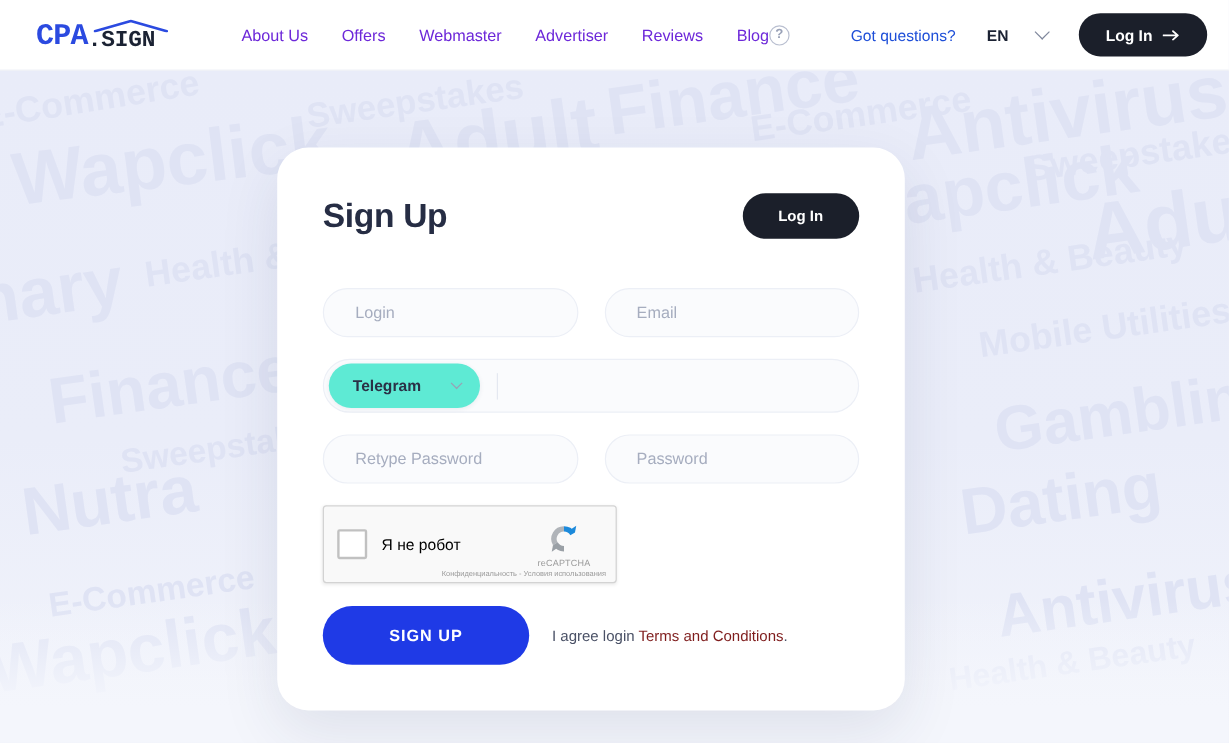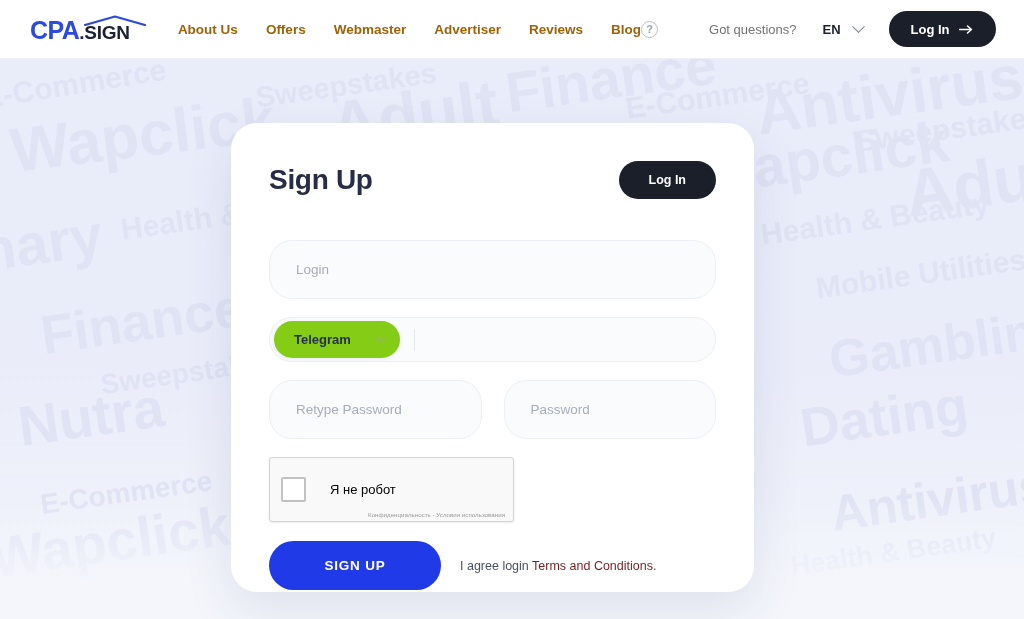--- a/index.html
+++ b/index.html
@@ -21,23 +21,24 @@
     background: #ffffff;
     display: flex;
     align-items: center;
     padding: 0 35px 0 30px;
     border-bottom: 1px solid #eceef5;
   }
 
   .logo {
     display: flex;
     align-items: flex-end;
-    margin-right: 48px;
+    margin-right: 72px;
     letter-spacing: -0.6px;
     user-select: none;
+    font-family: Liberation Mono, monospace;
   }
   .logo-cpa {
     font-size: 25px;
     font-weight: bold;
     color: #2b4ae0;
     line-height: 1;
   }
   .logo-house-wrap {
     position: relative;
     display: inline-block;
@@ -58,22 +59,22 @@
     height: 11px;
   }
 
   .nav {
     display: flex;
     align-items: center;
     gap: 28px;
   }
   .nav-item {
     font-size: 13.5px;
-    color: #a16207;
-    font-weight: 700;
+    color: #6d28d9;
+    font-weight: 400;
     text-decoration: none;
     cursor: pointer;
     white-space: nowrap;
   }
 
   .header-right {
     margin-left: auto;
     display: flex;
     align-items: center;
     gap: 0;
@@ -91,29 +92,29 @@
     border: 1.3px solid #b9bfd0;
     color: #9aa2b8;
     font-size: 11px;
     line-height: 14px;
     text-align: center;
     font-weight: bold;
     display: inline-block;
   }
   .questions-label {
     font-size: 13px;
-    color: #737373;
+    color: #1d4ed8;
     white-space: nowrap;
     margin-left: 44px;
   }
 
   .lang {
     display: flex;
     align-items: center;
-    gap: 13px;
+    gap: 24px;
     cursor: pointer;
     margin-right: 26px;
   }
   .lang-label {
     font-size: 13px;
     font-weight: bold;
     color: #1b2233;
   }
   .chev {
     width: 9px; height: 9px;
@@ -204,21 +205,21 @@
     cursor: pointer;
   }
 
   .row {
     display: flex;
     gap: 22px;
     margin-bottom: 18px;
   }
   .field {
     flex: 1;
-    height: 59px;
+    height: 41px;
     background: #fafbfd;
     border: 1px solid #eceff6;
     border-radius: 23px;
     display: flex;
     align-items: center;
     padding: 0 26px;
     font-size: 13.5px;
     color: #a6adbf;
     cursor: text;
     font-family: "Liberation Sans", sans-serif;
@@ -231,21 +232,21 @@
     height: 45px;
     background: #fafbfd;
     border: 1px solid #eceff6;
     border-radius: 23px;
     margin-bottom: 18px;
     padding: 0 4px 0 4px;
     position: relative;
   }
   .tg-select {
     height: 37px;
-    background: #84cc16;
+    background: #5eead4;
     border-radius: 19px;
     box-shadow: 0 1px 4px rgba(40,50,90,0.08);
     display: flex;
     align-items: center;
     gap: 26px;
     padding: 0 16px 0 20px;
     cursor: pointer;
     min-width: 118px;
     justify-content: space-between;
   }
@@ -293,21 +294,21 @@
     width: 25px; height: 25px;
     background: #fff;
     border: 2px solid #c1c1c1;
     border-radius: 2px;
     cursor: pointer;
     flex: none;
   }
   .rc-label {
     font-size: 13px;
     color: #000;
-    margin-left: 24px;
+    margin-left: 12px;
     font-family: "Liberation Sans", sans-serif;
   }
   .rc-right {
     margin-left: auto;
     text-align: center;
     width: 64px;
   }
   .rc-logo { width: 30px; height: 30px; display: block; margin: 0 auto 1px auto; }
   .rc-brand {
     font-size: 7.5px;
@@ -427,38 +428,49 @@
 
 <div class="card">
 
   <div class="card-head">
     <div class="title">Sign Up</div>
     <button class="card-login-btn">Log In</button>
   </div>
 
   <div class="row">
     <div class="field placeholder">Login</div>
+    <div class="field placeholder">Email</div>
   </div>
 
   <div class="tg-row">
     <div class="tg-select">
       <span class="tg-select-label">Telegram</span>
       <span class="chev-sm"></span>
     </div>
     <div class="tg-divider"></div>
   </div>
 
   <div class="row">
     <div class="field placeholder">Retype Password</div>
     <div class="field placeholder">Password</div>
   </div>
 
   <div class="recaptcha">
     <div class="rc-box"></div>
     <div class="rc-label">Я не робот</div>
+    <div class="rc-right">
+      <svg class="rc-logo" viewBox="0 0 40 40">
+        <path d="M20 6 a14 14 0 0 1 12.2 7.1 l-5.2 3 A8 8 0 0 0 20 12 z" fill="#1c8adb"></path>
+        <path d="M32.2 13.1 L33.6 5.6 L26.2 10.6 z" fill="#1c8adb"></path>
+        <path d="M20 34 a14 14 0 0 1 -12.2 -7.1 l5.2 -3 A8 8 0 0 0 20 28 z" fill="#9aa0a6"></path>
+        <path d="M7.8 26.9 L6.4 34.4 L13.8 29.4 z" fill="#9aa0a6"></path>
+        <path d="M20 6 a14 14 0 0 0 -12.2 21.1 l5.2 -3 A8 8 0 0 1 20 12 z" fill="#b0b4b9"></path>
+      </svg>
+      <div class="rc-brand">reCAPTCHA</div>
+    </div>
     <div class="rc-terms">Конфиденциальность - Условия использования</div>
   </div>
 
   <div class="submit-row">
     <button class="signup-btn">SIGN UP</button>
     <div class="agree">
       <span>I agree login </span><a>Terms and Conditions</a><span>.</span>
     </div>
   </div>
 

